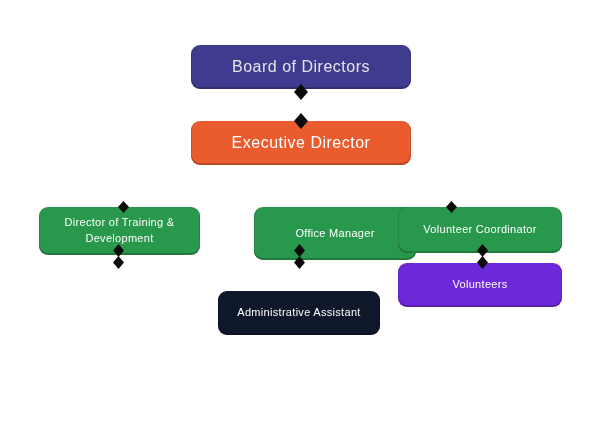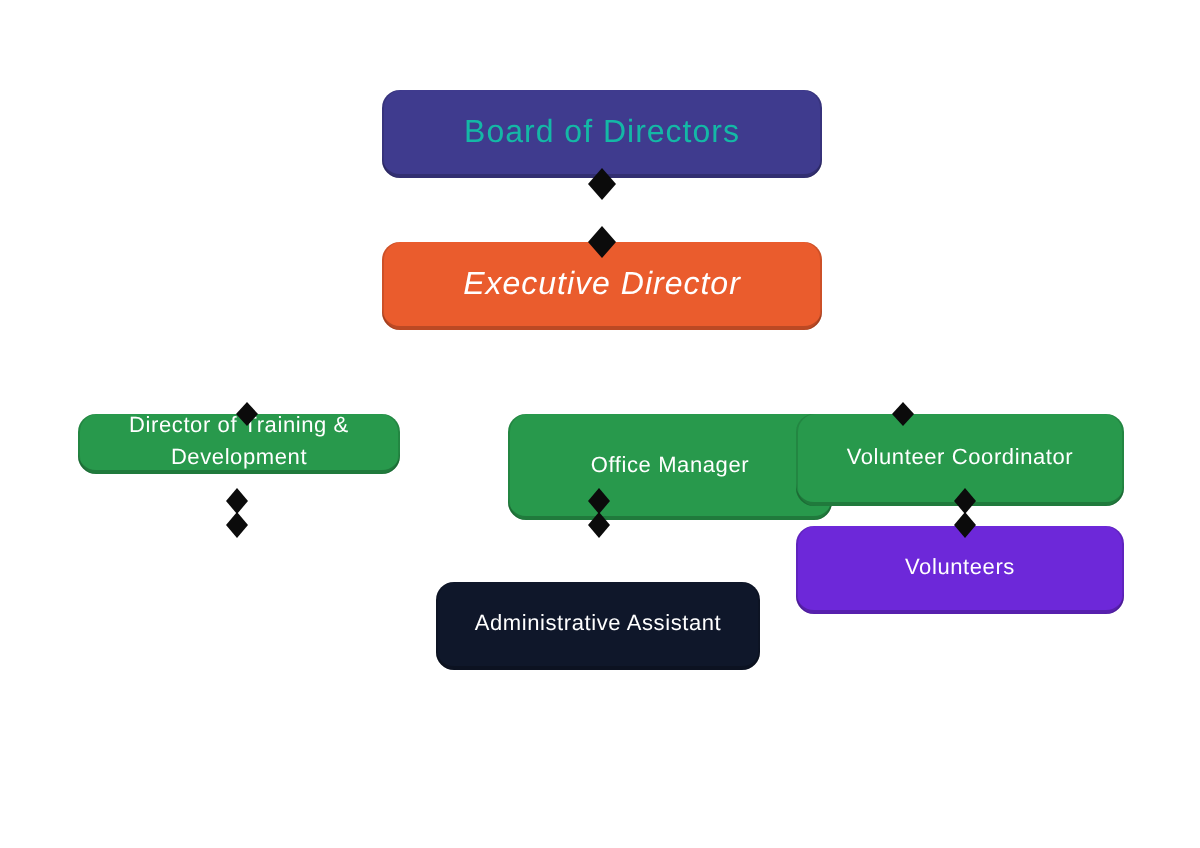--- a/index.html
+++ b/index.html
@@ -32,23 +32,23 @@
   }
   .node-small {
     font-size: 11px;
     letter-spacing: 0.3px;
     line-height: 1.45;
     padding: 0 18px;
   }
   
   #node-board      { left: 191px; top: 45px;  width: 220px; height: 44px; }
   
-  #node-executive  { left: 191px; top: 121px; width: 220px; height: 44px; font-style: italic; }
+  #node-executive  { left: 191px; top: 121px; width: 220px; height: 44px; }
   
-  #node-training   { left: 39px;  top: 207px; width: 161px; height: 30px; }
+  #node-training   { left: 39px;  top: 207px; width: 161px; height: 48px; }
   #node-office     { left: 218px; top: 207px; width: 162px; height: 53px; margin-left: 36px; }
   #node-vc         { left: 398px; top: 207px; width: 164px; height: 46px; }
   
   #node-contractors{ left: 39px;  top: 263px; width: 161px; height: 44px; }
   #node-admin      { left: 218px; top: 263px; width: 162px; height: 44px; }
   #node-volunteers { left: 398px; top: 263px; width: 164px; height: 44px; }
 
   
   .nub {
     position: absolute;
@@ -64,21 +64,21 @@
   #nub-col2-a { left: 294px; top: 244px; width: 11px; height: 13px; }
   #nub-col2-b { left: 294px; top: 256px; width: 11px; height: 13px; }
   #nub-col3-a { left: 477px; top: 244px; width: 11px; height: 13px; }
   #nub-col3-b { left: 477px; top: 256px; width: 11px; height: 13px; }
 </style>
 </head>
 <body>
 
 <div id="canvas">
 
-  <div class="node node-large" id="node-board" style="background: rgb(63, 59, 142); color: #14b8a6;">Board of Directors</div>
+  <div class="node node-large" id="node-board" style="background: rgb(63, 59, 142); color: #e5e5e5;">Board of Directors</div>
 
   <div class="node node-large" id="node-executive" style="background: rgb(234, 92, 45); color: rgb(255, 255, 255);">Executive Director</div>
 
   <div class="node node-small" id="node-training" style="background: rgb(40, 153, 76); color: rgb(255, 255, 255);">Director of Training &amp; Development</div>
 
   <div class="node node-small" id="node-office" style="background: rgb(40, 153, 76); color: rgb(255, 255, 255);">Office Manager</div>
 
   <div class="node node-small" id="node-vc" style="background: rgb(40, 153, 76); color: rgb(255, 255, 255);">Volunteer Coordinator</div>
 
 

